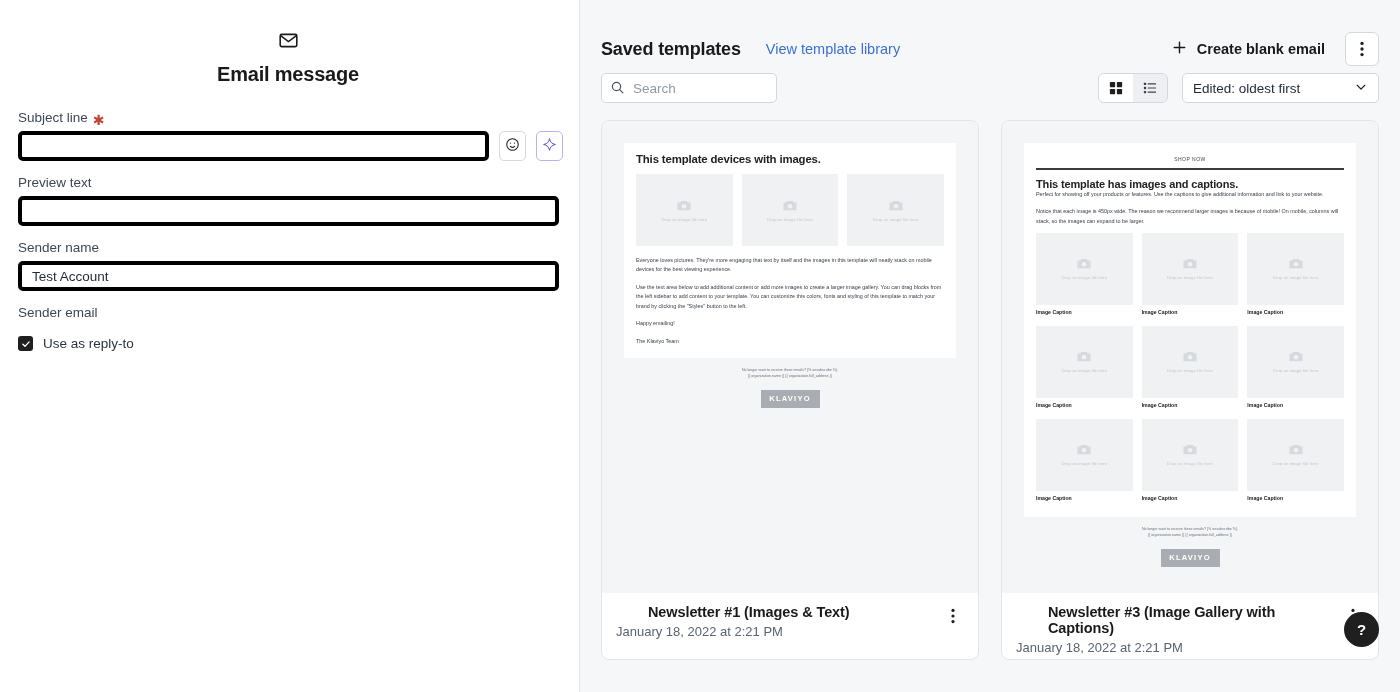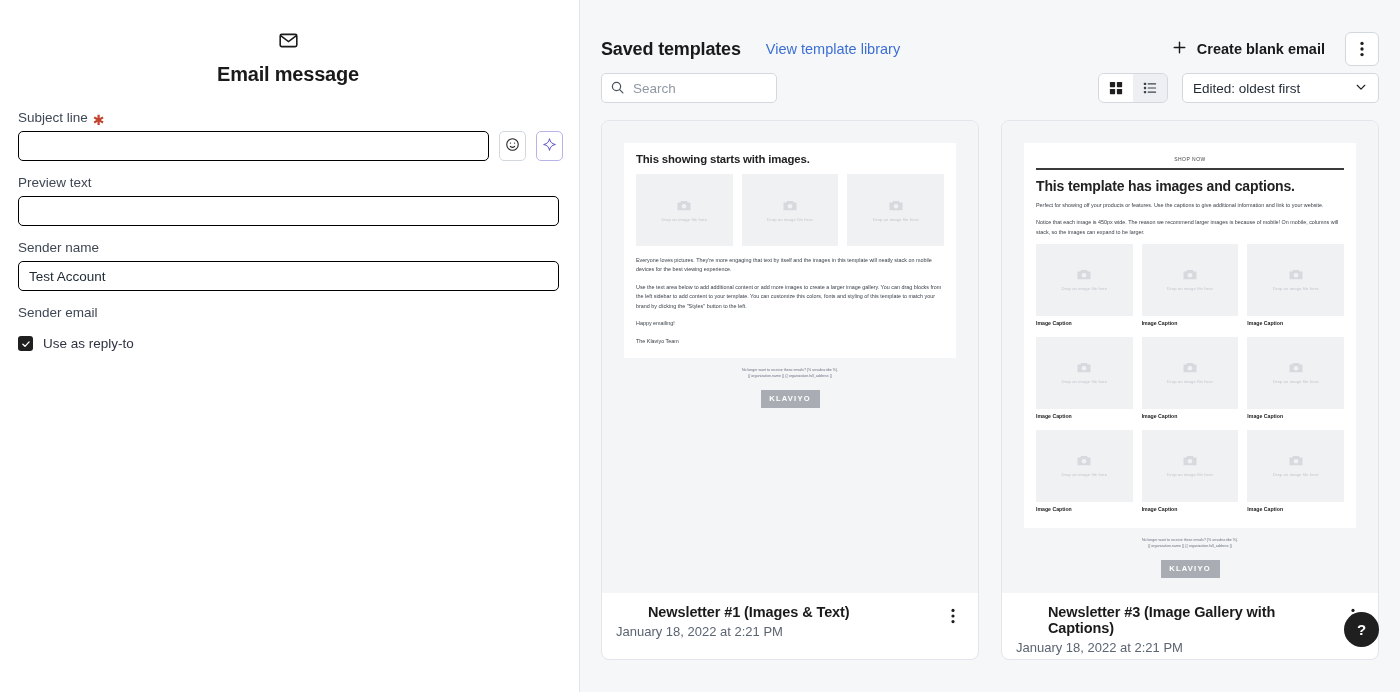--- a/index.html
+++ b/index.html
@@ -27,21 +27,21 @@
 
   .field-group { margin-bottom: 14px; }
   .field-label {
     font-size: 13.5px; color: #3e4754; margin-bottom: 6px;
     display: flex; align-items: center; gap: 5px;
   }
   .req-star { color: #c0442f; font-size: 14px; line-height: 1; transform: translateY(2px); }
   .field-row { display: flex; align-items: center; gap: 10px; }
   .text-input {
     height: 30px; width: 100%;
-    border: 1px solid #000000; border-radius: 5px;
+    border: 4px solid #000000; border-radius: 5px;
     background: #ffffff;
     font-size: 13.5px; color: #1f2933;
     padding: 0 10px;
     font-family: "Liberation Sans", sans-serif;
     outline: none;
   }
   .text-input::placeholder { color: #8f98a3; }
   .subject-input { width: 471px; flex: 0 0 471px; }
   .icon-btn {
     width: 27px; height: 30px; flex: 0 0 27px;
@@ -156,21 +156,21 @@
     text-align: center; font-size: 3.6px; color: #6a7180; line-height: 1.75;
     padding: 9px 0 0 0;
   }
   .m-logo {
     margin: 10px auto 0 auto; width: 59px; height: 18px; background: #a9adb3;
     color: #fff; font-size: 7.6px; font-weight: bold; letter-spacing: 1.2px;
     display: flex; align-items: center; justify-content: center;
   }
   .m-shop { text-align: center; font-size: 5px; color: #444; letter-spacing: .5px; padding: 3px 0 6px 0; }
   .m-rule { height: 1.6px; background: #3a3a3a; margin-bottom: 8px; }
-  .m-h1b { font-size: 14px; font-weight: bold; color: #222; margin-bottom: 7px; letter-spacing: -0.15px; }
+  .m-h1b { font-size: 11px; font-weight: bold; color: #222; letter-spacing: -0.15px; }
   .m-cap { font-size: 5.2px; font-weight: bold; color: #222; margin: 4px 0 4px 0; }
   .m-caprow { display: flex; gap: 9px; }
   .m-caprow > div { flex: 1 1 0; }
   .m-gal { margin-top: 7px; }
 
   
   .help-fab {
     position: absolute; right: 21px; bottom: 45px;
     width: 35px; height: 35px; border-radius: 50%;
     background: #1f1f1f; color: #ffffff;
@@ -312,21 +312,21 @@
           </svg>
         </span>
       </div>
     </div>
 
     <div class="card-grid">
 
       <div class="tcard">
         <div class="tprev">
           <div class="tprev-inner">
-            <div class="m-h1">This showing starts with images.</div>
+            <div class="m-h1">This template devices with images.</div>
             <div class="m-row">
               <div class="m-ph">
                 <svg width="16" height="13" viewBox="0 0 24 20">
                   <path d="M2 5.4h4.2L7.6 3h8.8l1.4 2.4H22v12H2z" fill="#d6d9dd"></path>
                   <circle cx="12" cy="11.2" r="3.6" fill="#f0f1f3"></circle>
                 </svg>
                 <span class="m-ph-txt">Drop an image file here</span>
               </div>
               <div class="m-ph">
                 <svg width="16" height="13" viewBox="0 0 24 20">

